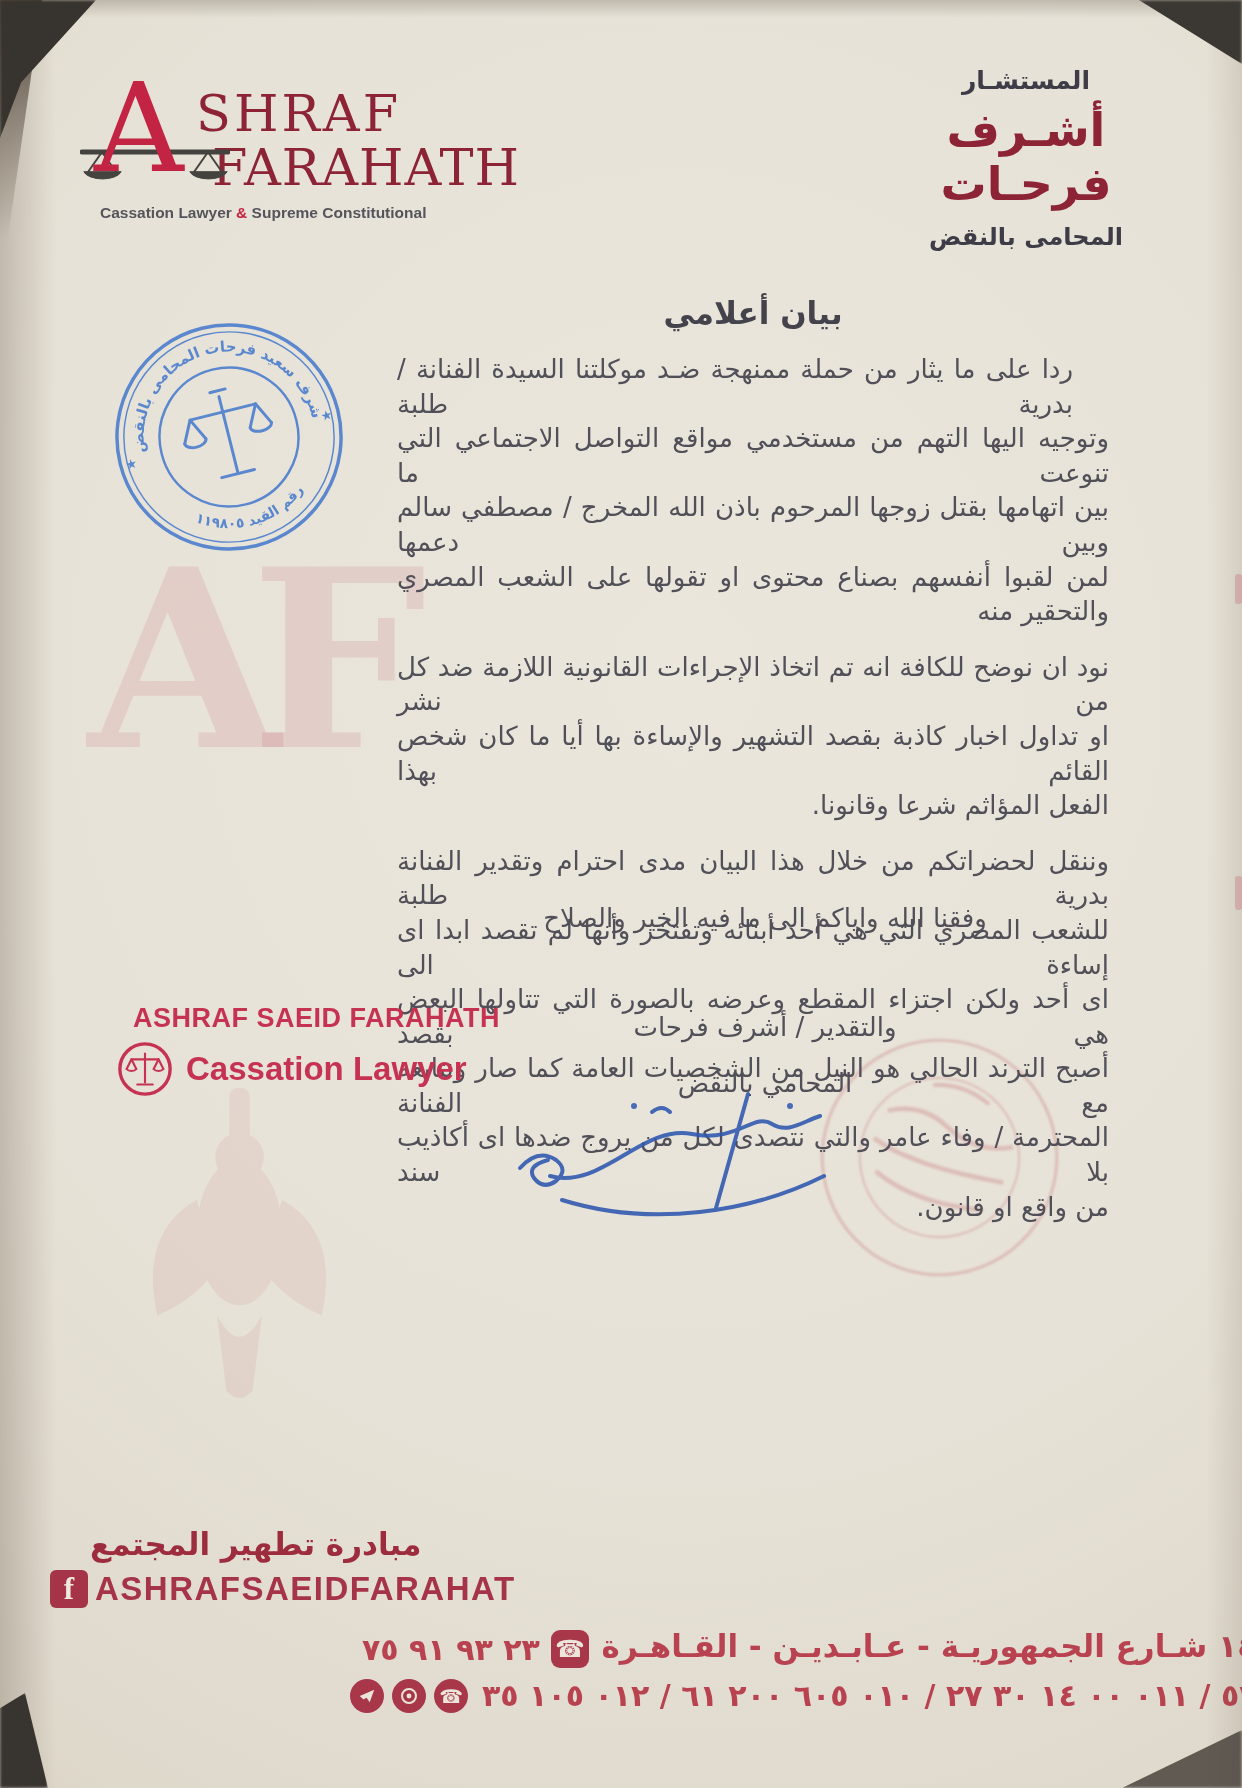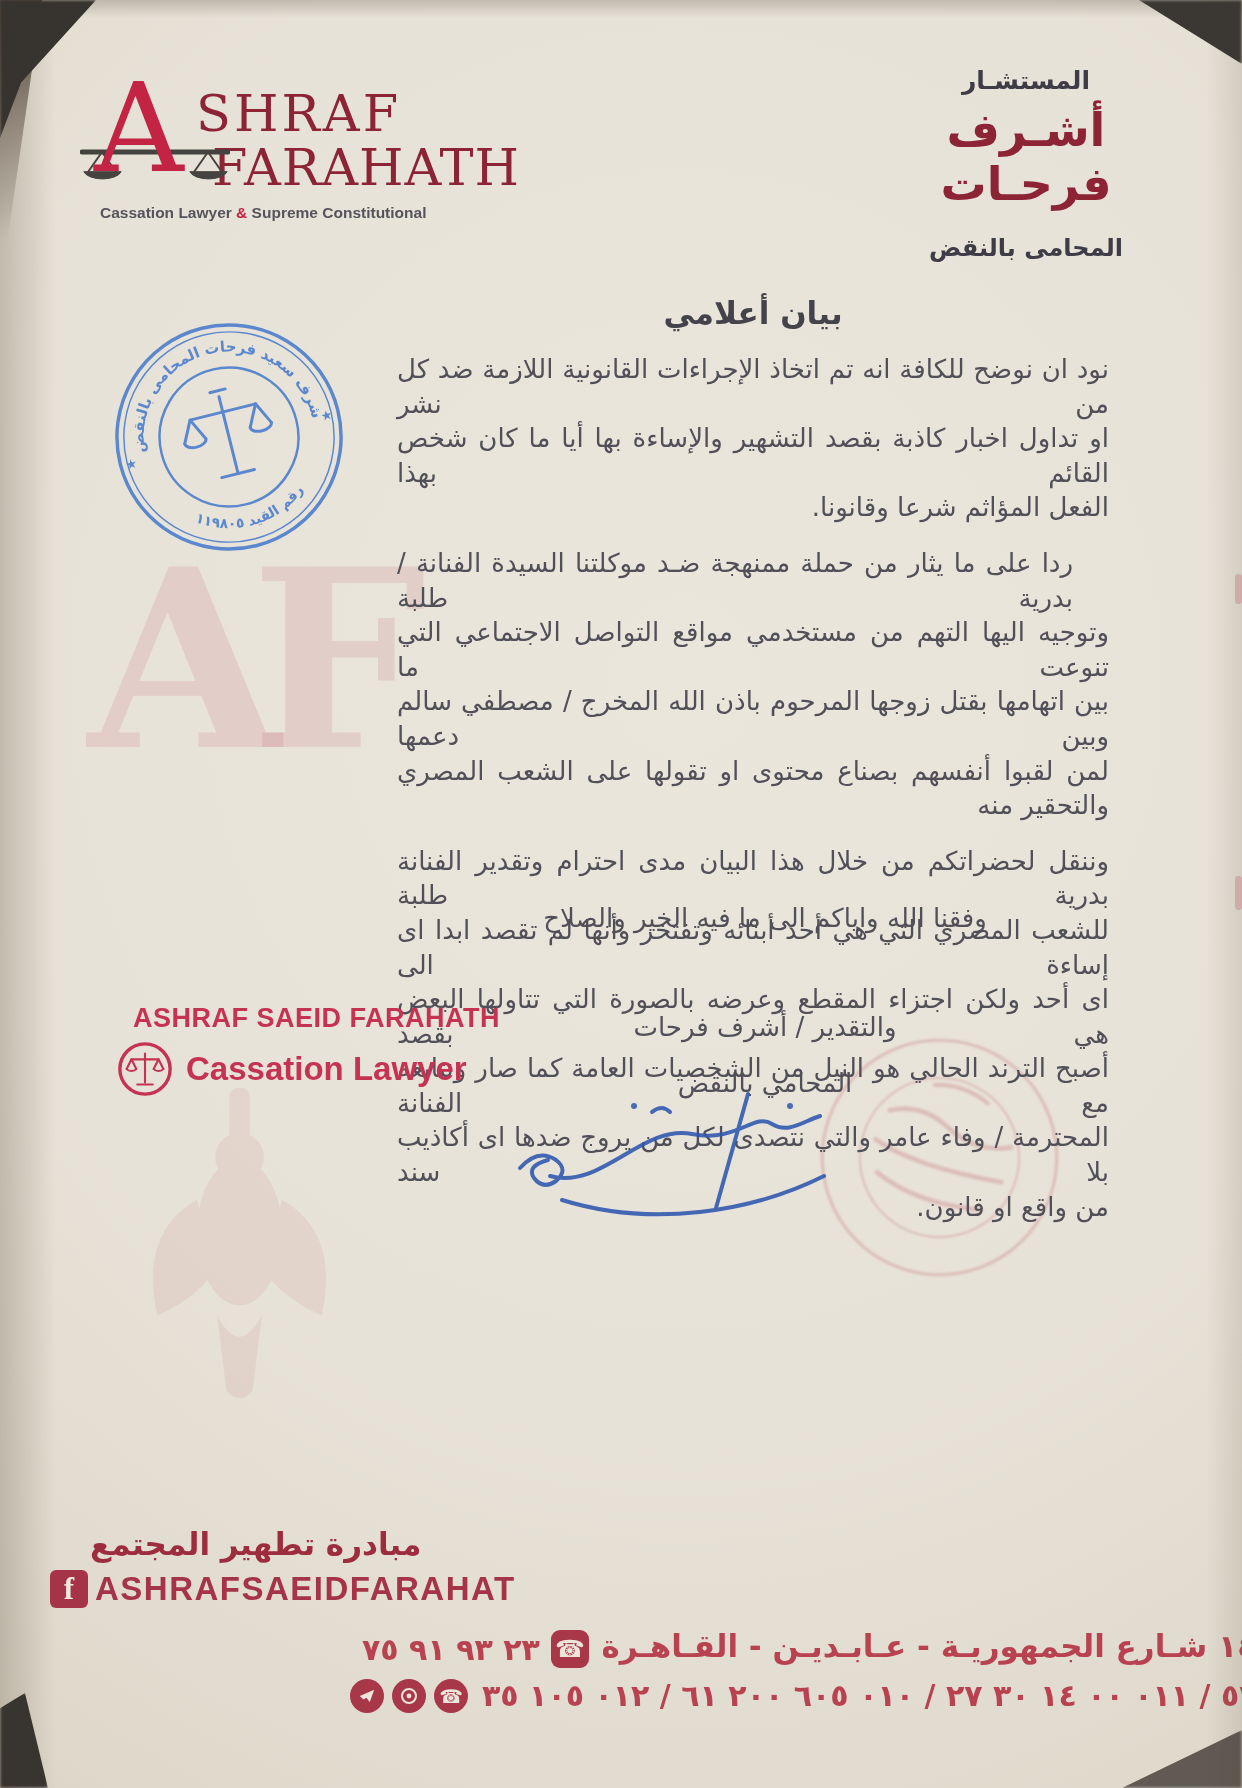--- a/index.html
+++ b/index.html
@@ -36,21 +36,21 @@
   .logo-farahat{position:absolute;left:120px;top:60px;font-family:"DejaVu Serif",serif;font-size:51px;line-height:1;
     color:#8d2436;letter-spacing:1px;}
   .logo-tag{position:absolute;left:8px;top:122px;font-family:"Liberation Sans",sans-serif;
     font-size:15.5px;font-weight:bold;color:#55535b;white-space:nowrap;}
   .logo-tag .amp{color:#c32443;}
 
   
   .adv-block{position:absolute;right:66px;top:66px;width:300px;text-align:center;z-index:6;direction:rtl;}
   .adv-pre{font-size:25px;font-weight:bold;color:#3e3d47;}
   .adv-name{font-size:46px;font-weight:bold;color:#8d2436;margin-top:8px;}
-  .adv-post{font-size:24px;font-weight:bold;color:#3e3d47;margin-top:23px;}
+  .adv-post{font-size:24px;font-weight:bold;color:#3e3d47;margin-top:12px;}
 
   
   .stamp-blue{position:absolute;left:110px;top:318px;width:238px;height:238px;z-index:5;
     transform:rotate(-14deg);opacity:.92;}
 
   
   .af-mark{position:absolute;left:88px;top:536px;z-index:1;font-family:"DejaVu Serif",serif;
     font-size:248px;font-weight:bold;line-height:1;color:rgba(186,62,82,.13);letter-spacing:-30px;text-align:center;}
   .crest{position:absolute;left:102px;top:1080px;width:275px;height:345px;z-index:1;opacity:.12;}
 
@@ -179,30 +179,30 @@
       <ellipse cx="135" cy="150" rx="42" ry="72"></ellipse>
       <path d="M93,118 Q36,150 54,232 Q92,216 112,186 Z"></path>
       <path d="M177,118 Q234,150 216,232 Q178,216 158,186 Z"></path>
       <circle cx="135" cy="76" r="24"></circle>
       <path d="M113,232 q22,42 44,0 l-9,74 q-13,15 -26,0 Z"></path>
     </g>
   </svg>
 
   <div class="doc-title">بيان أعلامي</div>
   <div class="doc-body">
-    <div class="para">
-        <div class="bline">نود ان نوضح للكافة انه تم اتخاذ الإجراءات القانونية اللازمة ضد كل من نشر</div>
-        <div class="bline">او تداول اخبار كاذبة بقصد التشهير والإساءة بها أيا ما كان شخص القائم بهذا</div>
-        <div class="bline bline-last">الفعل المؤاثم شرعا وقانونا.</div>
-      </div>
     <div class="para para-first">
         <div class="bline">ردا على ما يثار من حملة ممنهجة ضـد موكلتنا السيدة الفنانة / بدرية طلبة</div>
         <div class="bline">وتوجيه اليها التهم من مستخدمي مواقع التواصل الاجتماعي التي تنوعت ما</div>
         <div class="bline">بين اتهامها بقتل زوجها المرحوم باذن الله المخرج / مصطفي سالم وبين دعمها</div>
         <div class="bline bline-last">لمن لقبوا أنفسهم بصناع محتوى او تقولها على الشعب المصري والتحقير منه</div>
+      </div>
+    <div class="para">
+        <div class="bline">نود ان نوضح للكافة انه تم اتخاذ الإجراءات القانونية اللازمة ضد كل من نشر</div>
+        <div class="bline">او تداول اخبار كاذبة بقصد التشهير والإساءة بها أيا ما كان شخص القائم بهذا</div>
+        <div class="bline bline-last">الفعل المؤاثم شرعا وقانونا.</div>
       </div>
     <div class="para">
         <div class="bline">وننقل لحضراتكم من خلال هذا البيان مدى احترام وتقدير الفنانة بدرية طلبة</div>
         <div class="bline">للشعب المصري التي هي أحد أبنائه وتفتخر وأنها لم تقصد ابدا اى إساءة الى</div>
         <div class="bline">اى أحد ولكن اجتزاء المقطع وعرضه بالصورة التي تتاولها البعض هي بقصد</div>
         <div class="bline">أصبح الترند الحالي هو النيل من الشخصيات العامة كما صار ونتابعه مع الفنانة</div>
         <div class="bline">المحترمة / وفاء عامر والتي نتصدى لكل من يروج ضدها اى أكاذيب بلا سند</div>
         <div class="bline bline-last">من واقع او قانون.</div>
       </div>
   </div>

